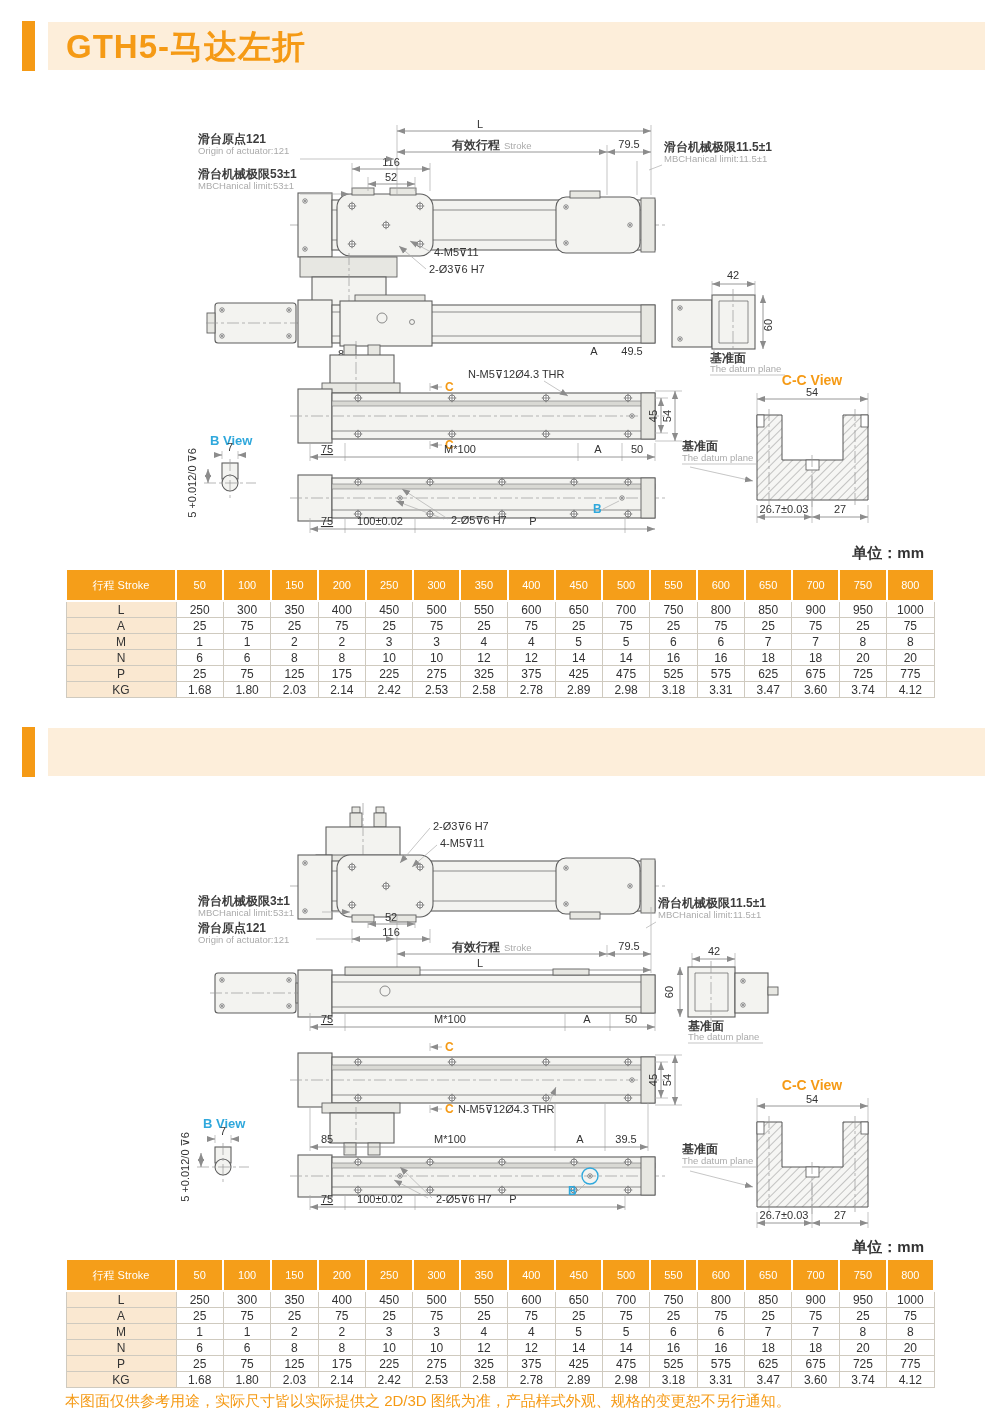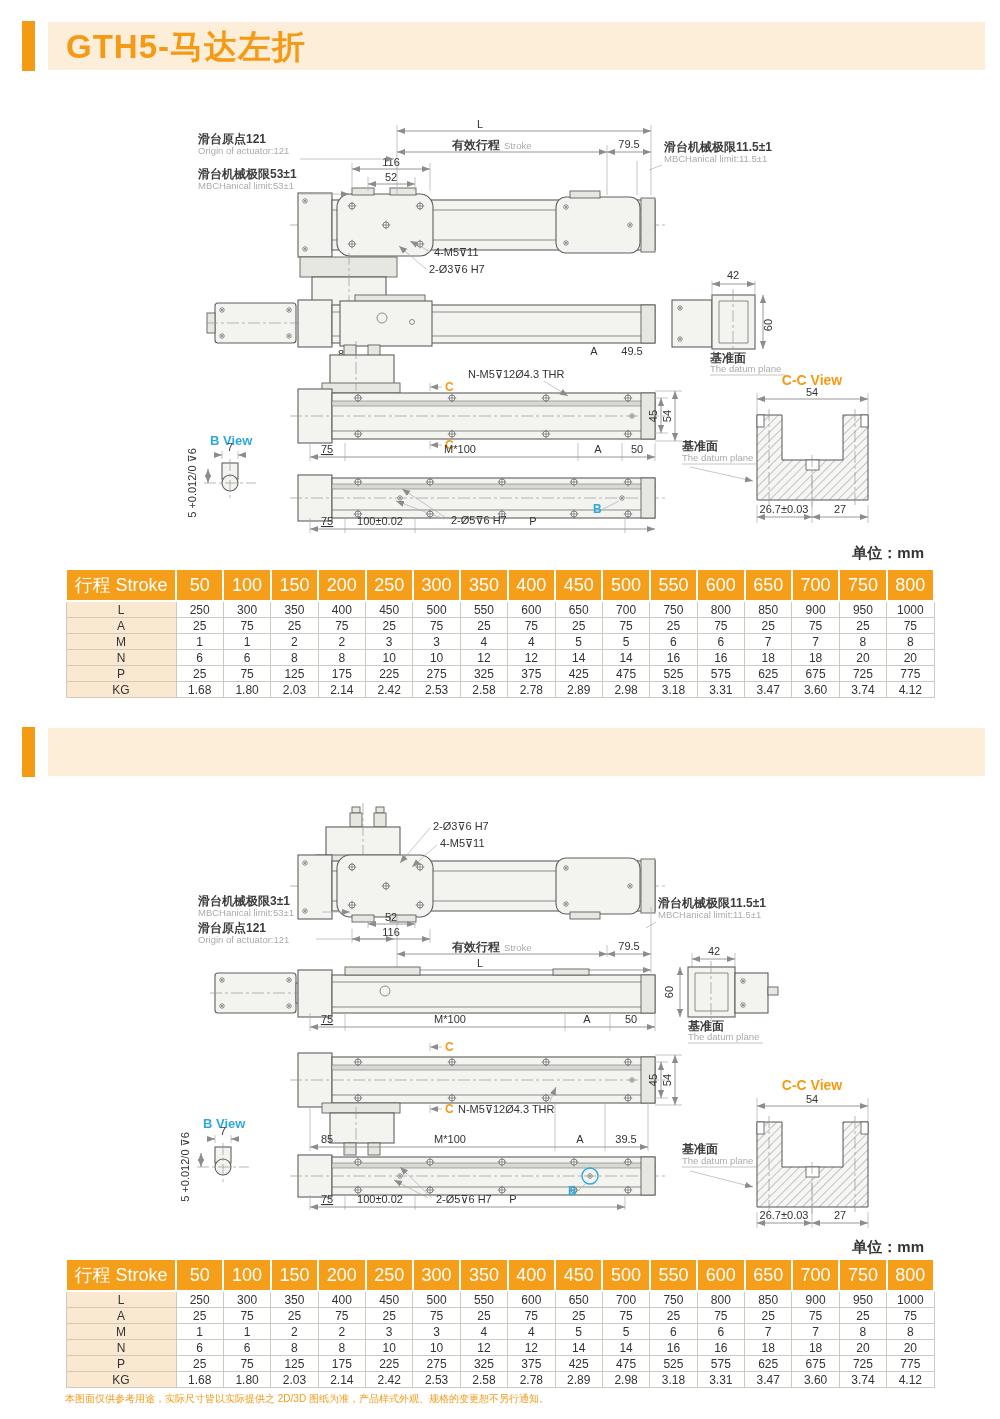--- a/index.html
+++ b/index.html
@@ -23,28 +23,28 @@
   .te{font-size:9.5px;fill:#ababab;}
   .to{fill:#F59A15;font-weight:bold;}
   .tblue{fill:#2FA8DC;font-weight:bold;}
   .slot{fill:#d9d9d4;stroke:#777;stroke-width:0.6;}
   
   .unit{position:absolute;right:76px;font-size:15px;font-weight:bold;color:#333;}
   
   table.spec{position:absolute;left:65px;width:870px;border-collapse:collapse;table-layout:fixed;
              font-size:12px;color:#333;}
   table.spec th,table.spec td{text-align:center;padding:0;}
-  table.spec thead th{background:#F59E19;color:#fff;font-weight:normal;font-size:18px;
+  table.spec thead th{background:#F59E19;color:#fff;font-weight:normal;font-size:11px;
                       height:30px;border:2px solid #fff;}
   table.spec thead th:first-child{width:108px;}
   table.spec tbody th,table.spec tbody td{border:1px solid #cfcabf;height:15px;font-size:12px;}
   table.spec tbody th{background:#FAE8D1;font-weight:normal;}
   table.spec tbody td{background:#fff;}
   
-  .footer{position:absolute;left:65px;color:#F59A15;font-size:10px;white-space:nowrap;}
+  .footer{position:absolute;left:65px;color:#F59A15;font-size:15px;white-space:nowrap;}
 </style>
 </head>
 <body>
 
 <div class="page">
 
   <div class="sec-bar" style="top:21px"></div>
   <div class="sec-strip" style="top:22px"></div>
   <div class="sec-title" style="top:22px">GTH5-马达左折</div>
 

